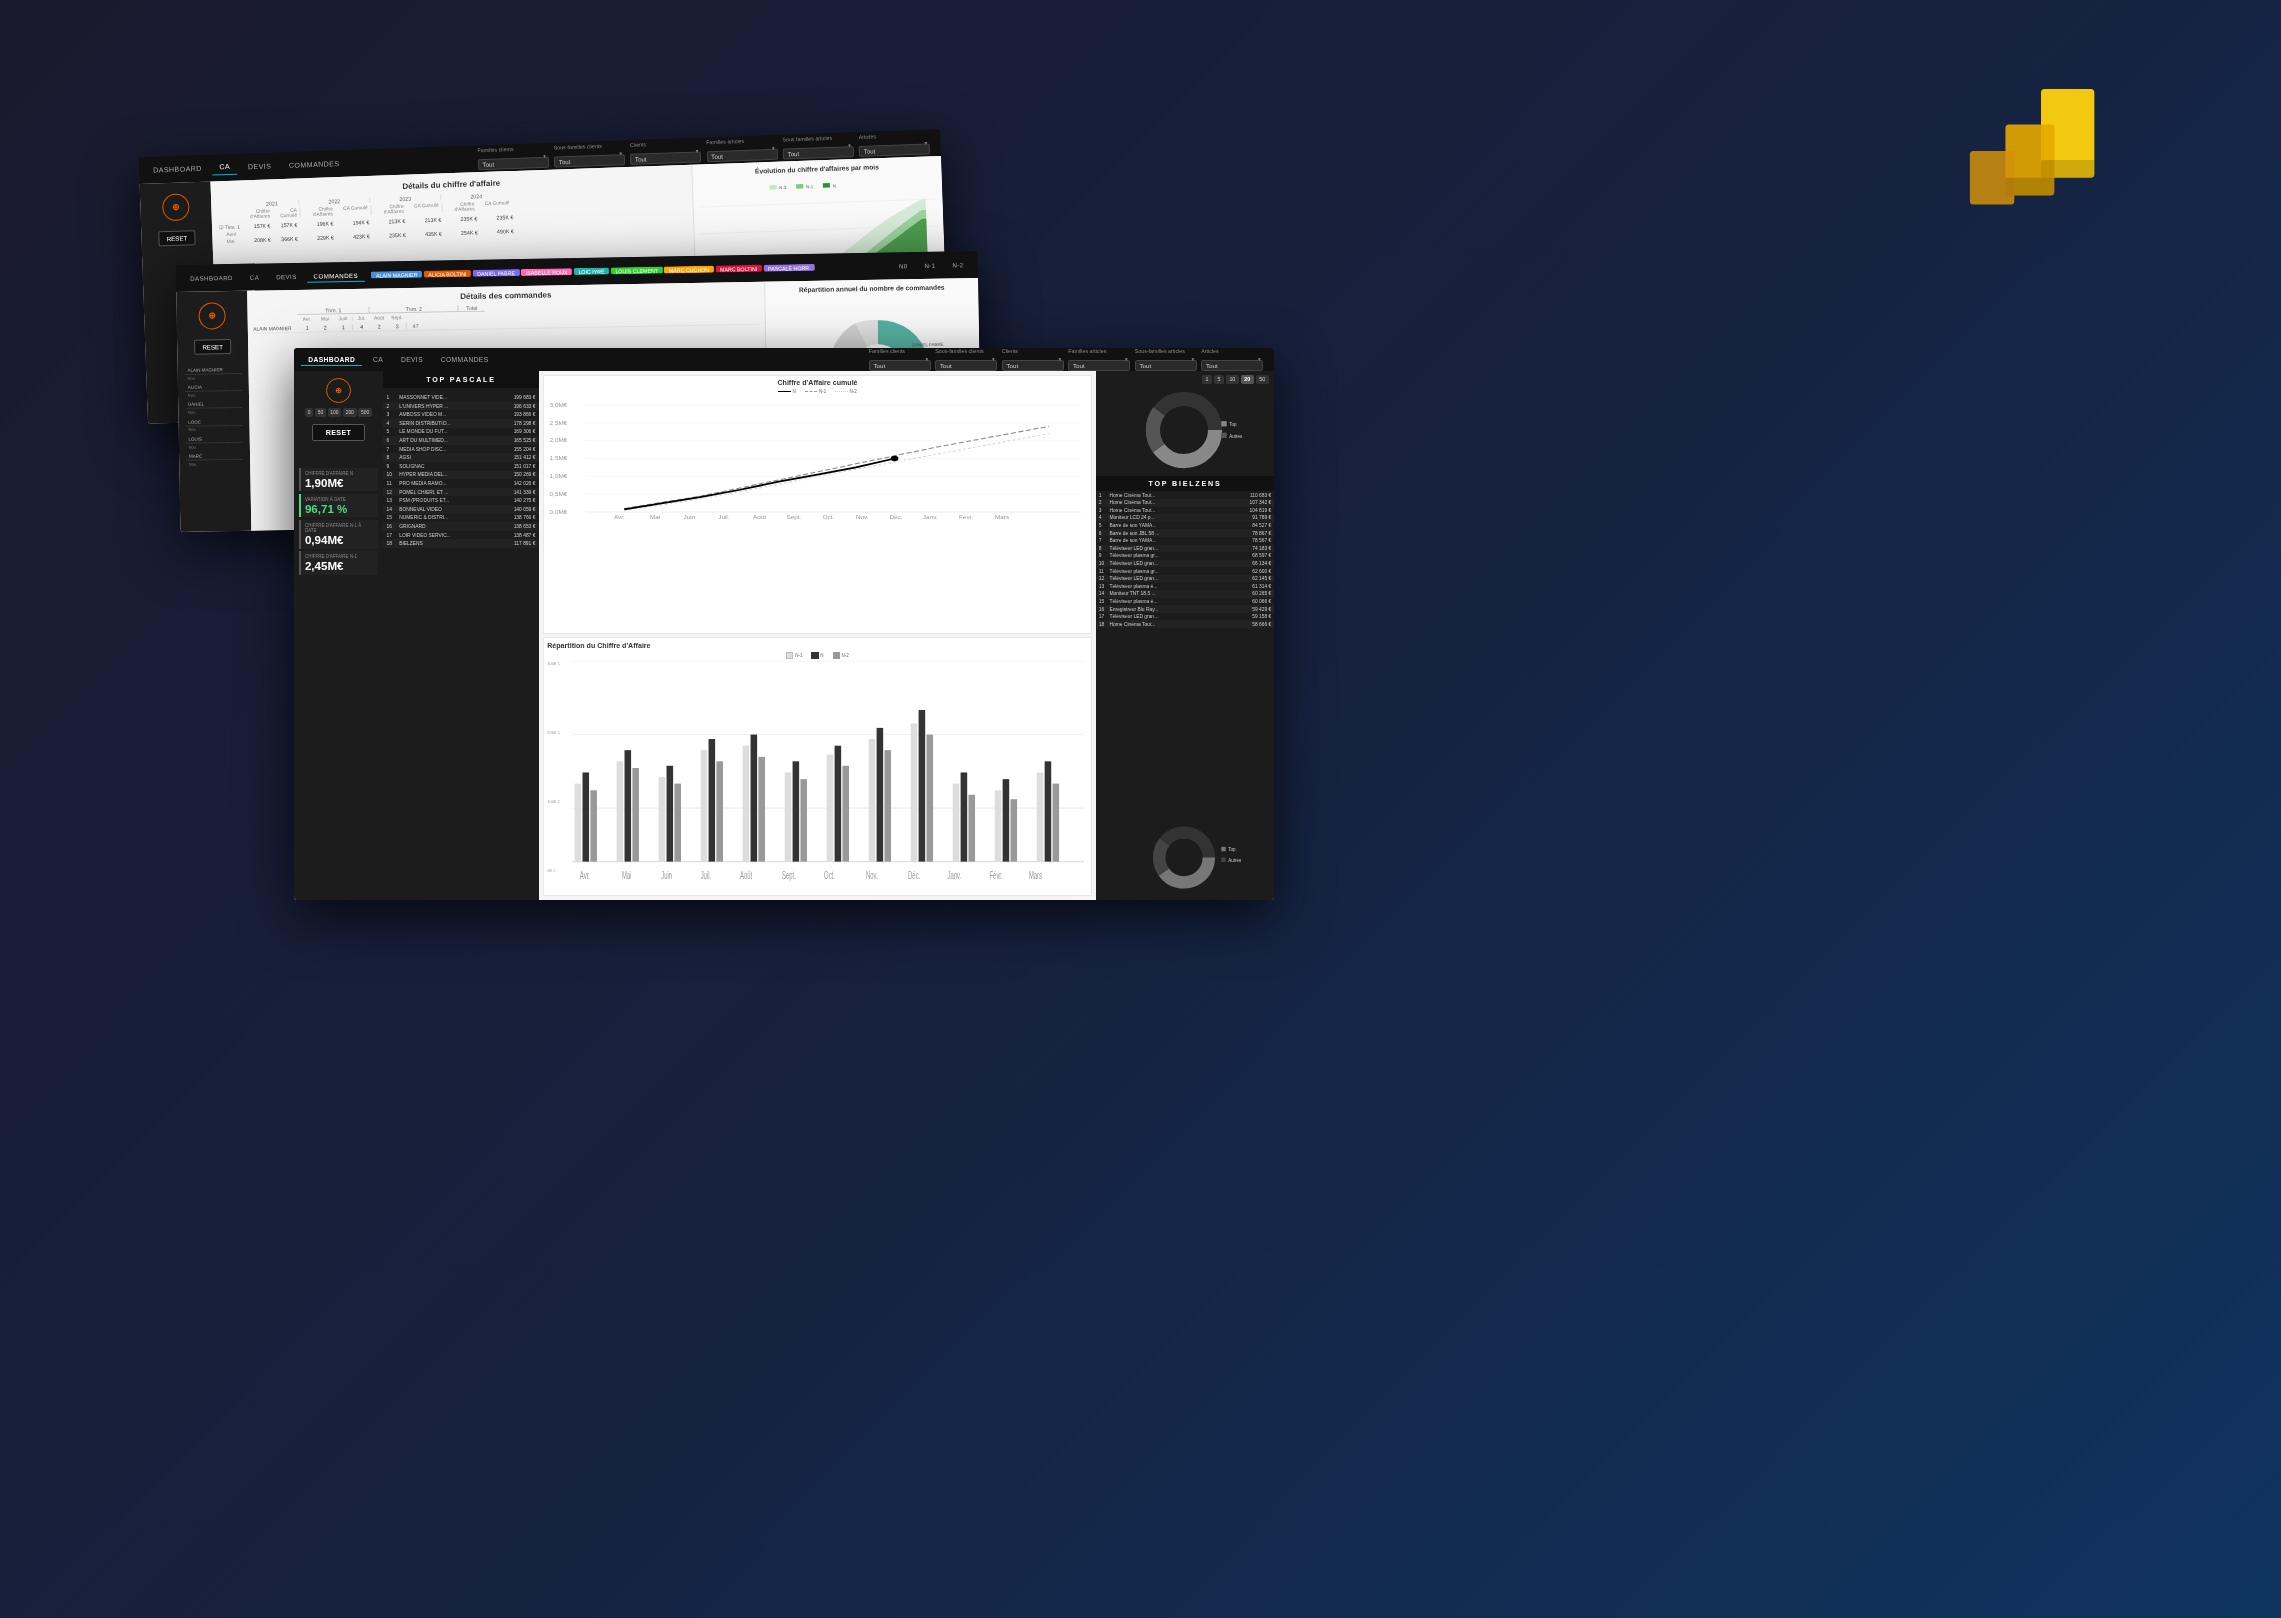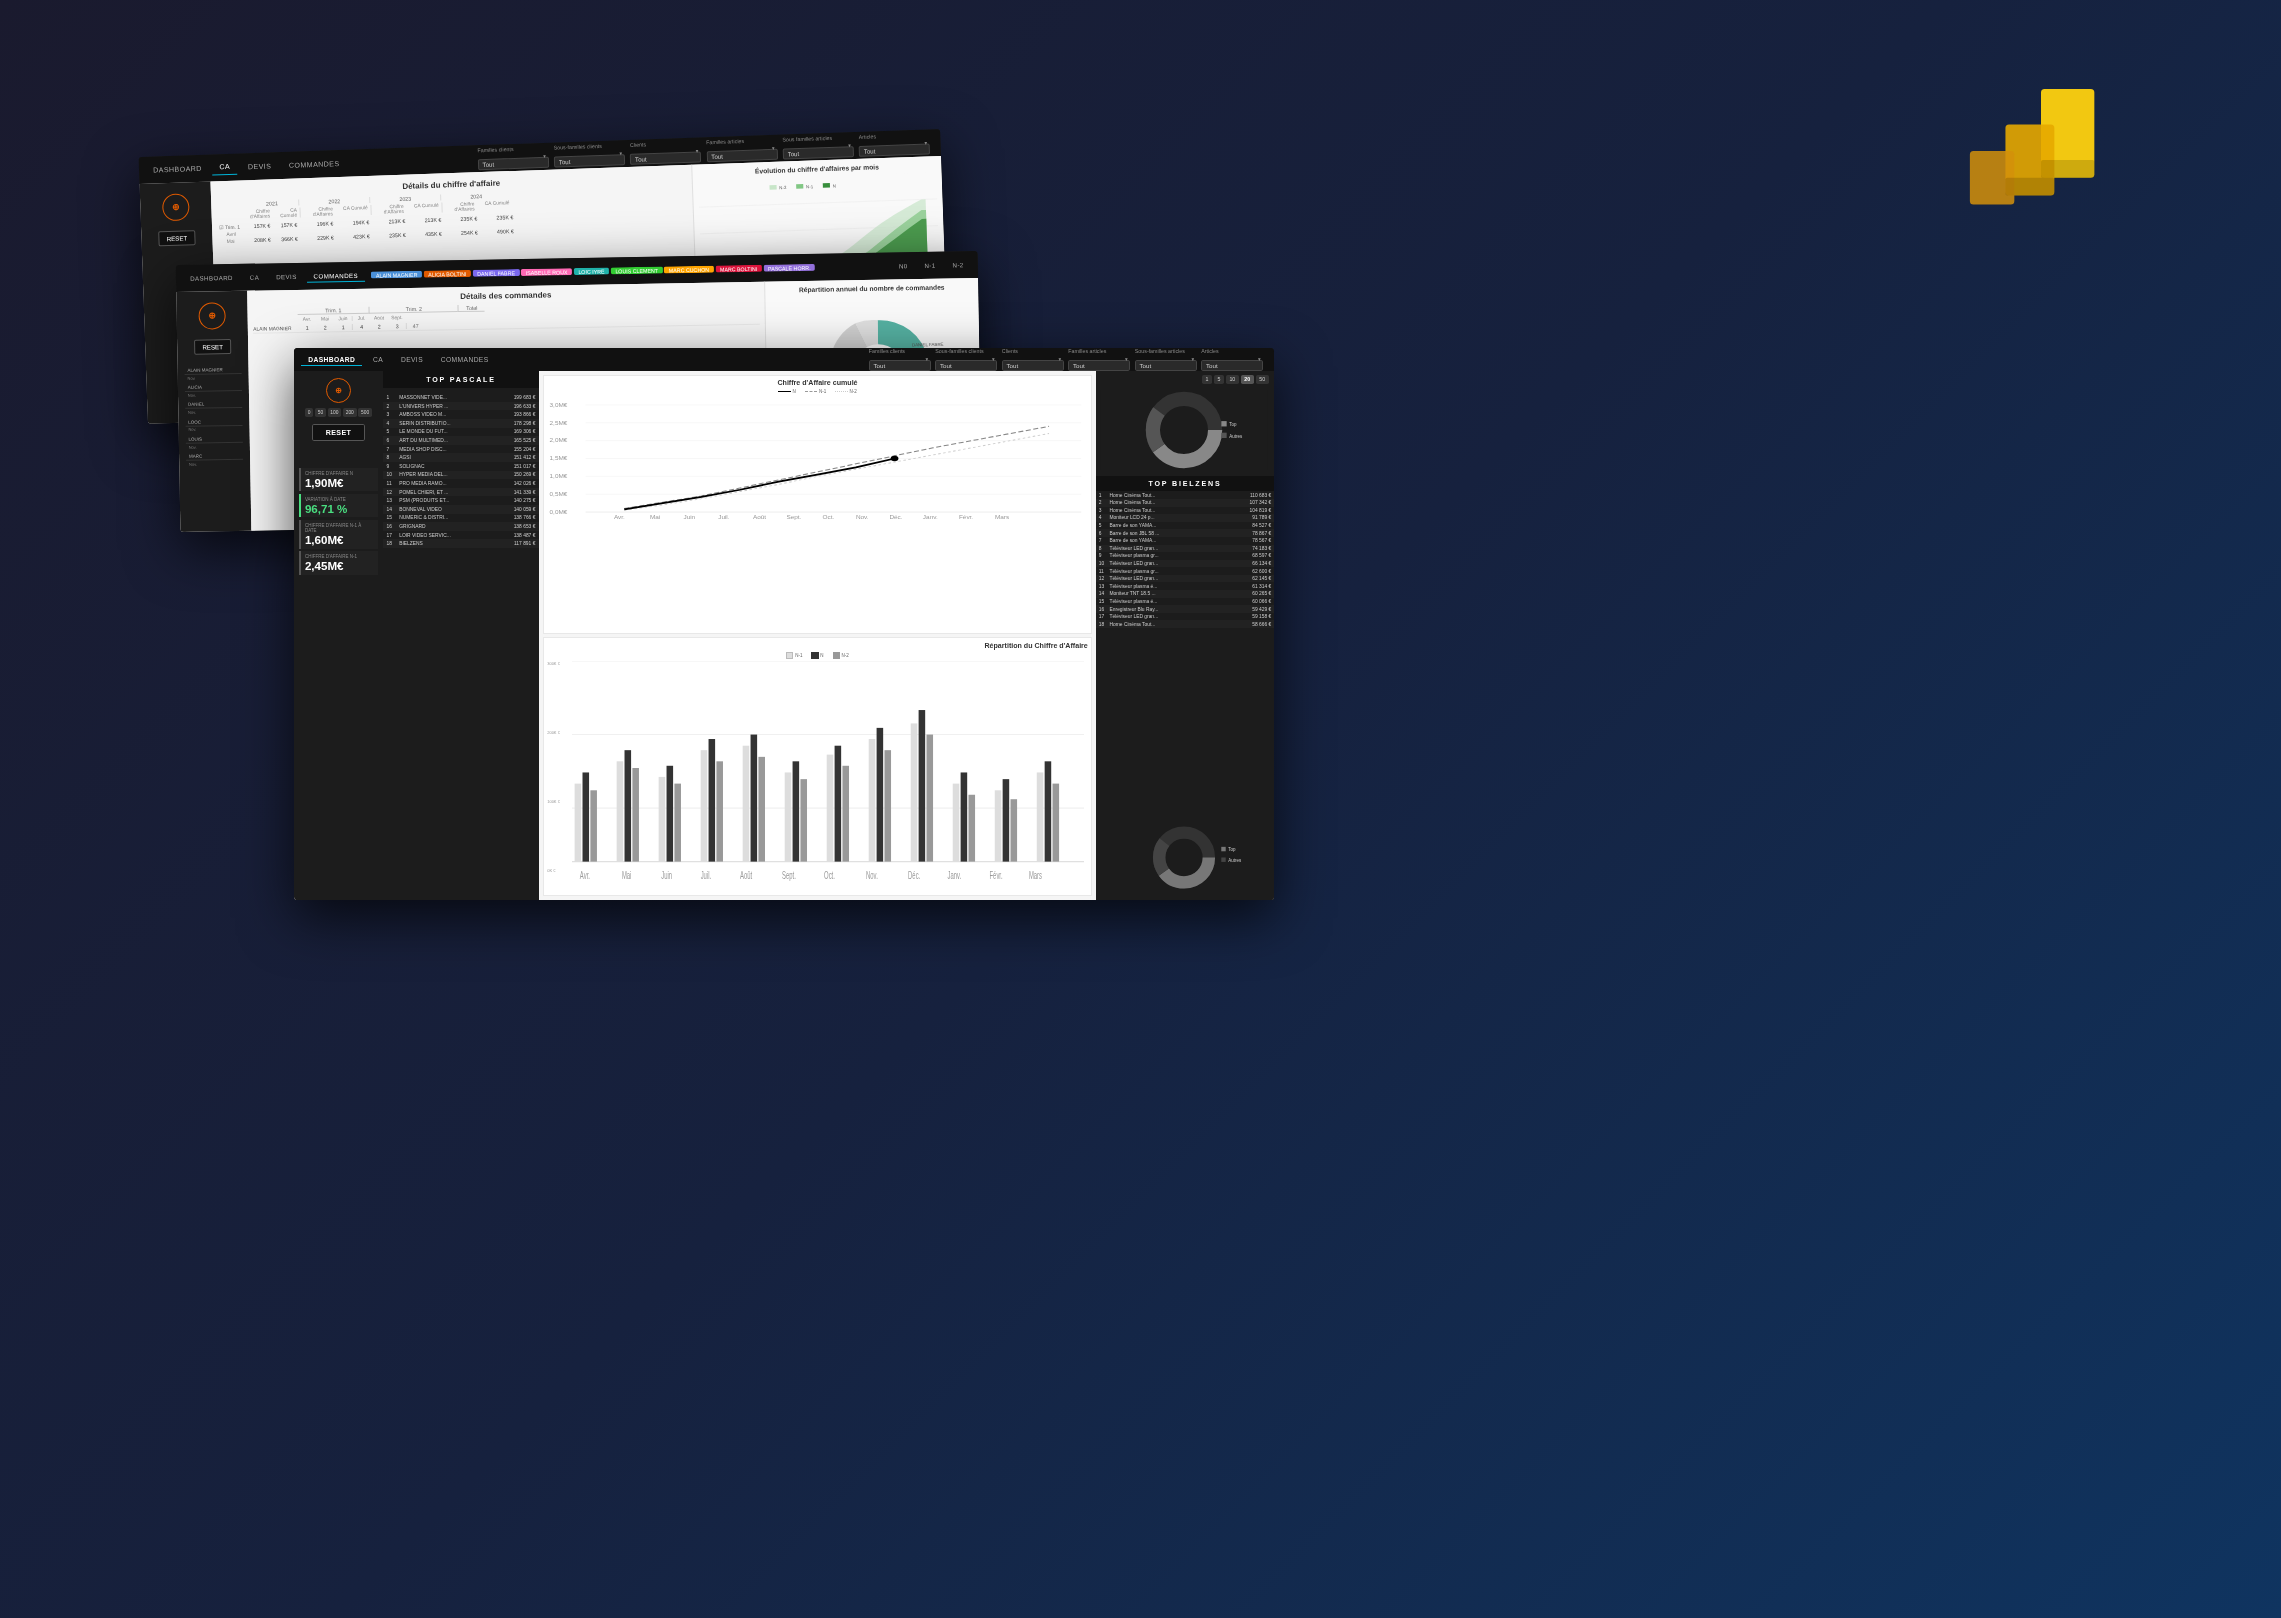--- a/index.html
+++ b/index.html
@@ -478,21 +478,21 @@
         <div style="background:#222;border-left:2.7px solid #555;padding:2.7px 3.6px;margin-bottom:2.7px;">
           <div style="font-size:4.5px;color:#888;text-transform:uppercase;">Chiffre d'Affaire N</div>
           <div style="font-size:11.6px;font-weight:bold;color:#fff;">1,90M€</div>
         </div>
         <div style="background:#222;border-left:2.7px solid #4ade80;padding:2.7px 3.6px;margin-bottom:2.7px;">
           <div style="font-size:4.5px;color:#888;text-transform:uppercase;">Variation à date</div>
           <div style="font-size:11.6px;font-weight:bold;color:#4ade80;">96,71 %</div>
         </div>
         <div style="background:#222;border-left:2.7px solid #555;padding:2.7px 3.6px;margin-bottom:2.7px;">
           <div style="font-size:4.5px;color:#888;text-transform:uppercase;">Chiffre d'Affaire N-1 à date</div>
-          <div style="font-size:11.6px;font-weight:bold;color:#fff;">1,60M€</div>
+          <div style="font-size:11.6px;font-weight:bold;color:#fff;">0,94M€</div>
         </div>
         <div style="background:#222;border-left:2.7px solid #555;padding:2.7px 3.6px;">
           <div style="font-size:4.5px;color:#888;text-transform:uppercase;">Chiffre d'Affaire N-1</div>
           <div style="font-size:11.6px;font-weight:bold;color:#fff;">2,45M€</div>
         </div>
       </div>
     </div>
 
     <div style="width:156px;background:#1c1c1c;flex-shrink:0;overflow:hidden;">
 
@@ -652,21 +652,21 @@
           <text x="214" y="138" font-size="5" fill="#999">Oct.</text>
           <text x="240" y="138" font-size="5" fill="#999">Nov.</text>
           <text x="266" y="138" font-size="5" fill="#999">Déc.</text>
           <text x="292" y="138" font-size="5" fill="#999">Janv.</text>
           <text x="320" y="138" font-size="5" fill="#999">Févr.</text>
           <text x="348" y="138" font-size="5" fill="#999">Mars</text>
         </svg>
       </div>
 
       <div style="flex:1;background:#fff;margin:1.8px 3.6px 3.6px 3.6px;padding:3.6px;border:0.9px solid #e8e8e8;position:relative;">
-        <div style="font-size:7.1px;font-weight:bold;color:#333;text-align:right;margin-bottom:1.8px;">Répartition du Chiffre d'Affaire</div>
+        <div style="font-size:7.1px;font-weight:bold;color:#333;text-align:left;margin-bottom:1.8px;">Répartition du Chiffre d'Affaire</div>
 
         <div style="display:flex;justify-content:center;gap:9px;margin-bottom:1.8px;">
           <div style="display:flex;align-items:center;gap:1.8px;">
             <div style="width:7.1px;height:7.1px;background:#ddd;border:0.9px solid #bbb;"></div>
             <span style="font-size:4.5px;color:#666;">N-1</span>
           </div>
           <div style="display:flex;align-items:center;gap:1.8px;">
             <div style="width:7.1px;height:7.1px;background:#333;"></div>
             <span style="font-size:4.5px;color:#666;">N</span>
           </div>

